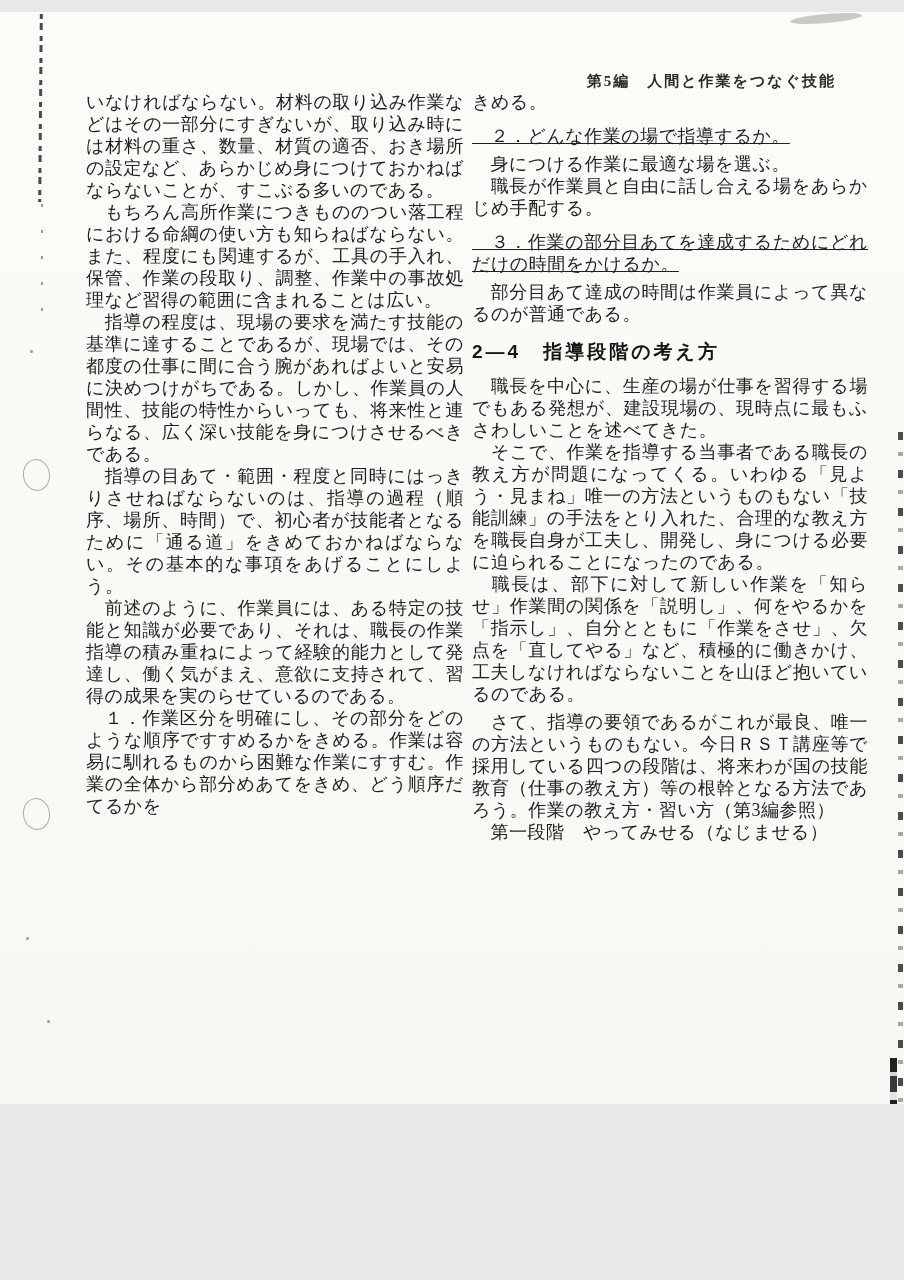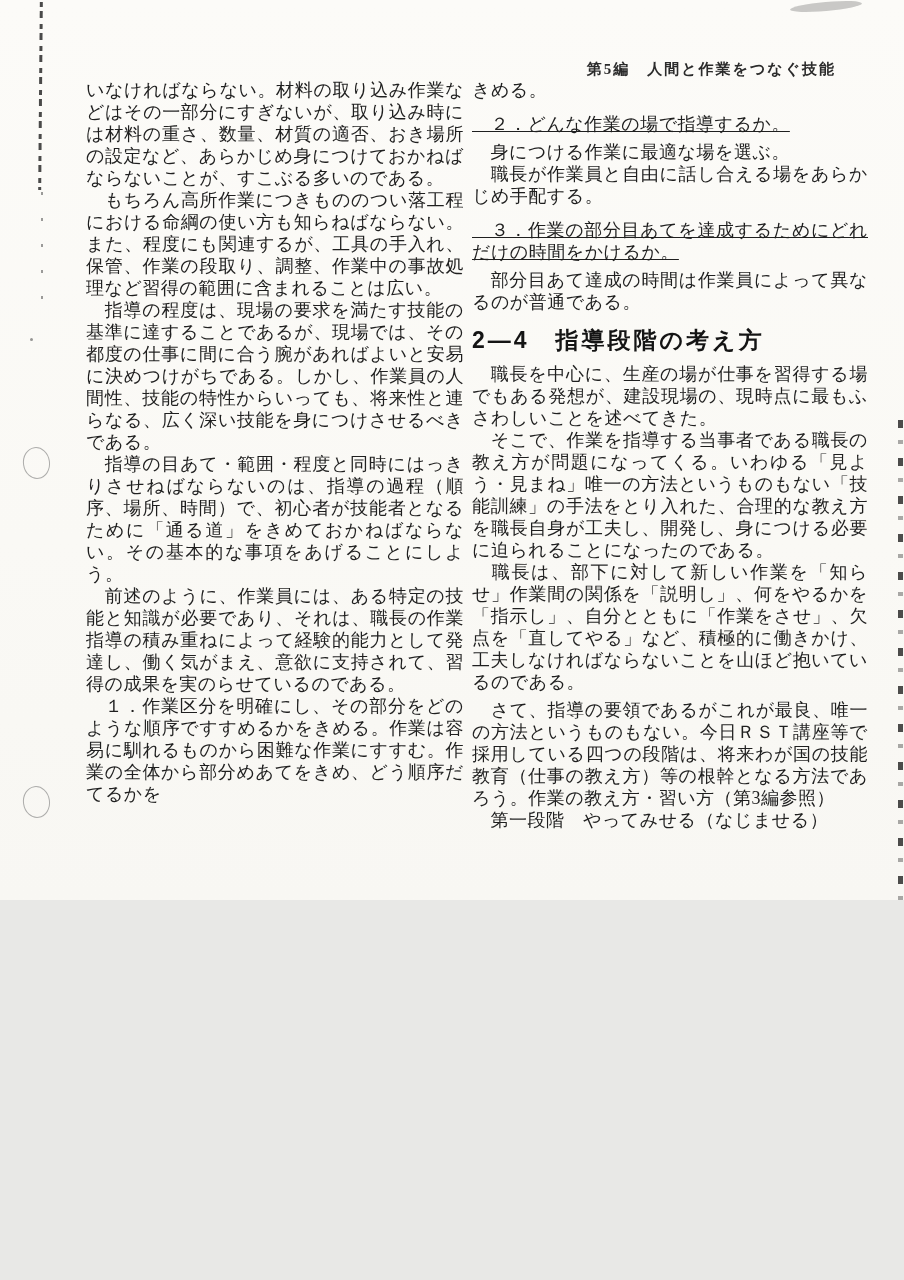--- a/index.html
+++ b/index.html
@@ -1,19 +1,19 @@
 <!DOCTYPE html>
 <html><head>
 <meta charset="utf-8">
 <style>
   html,body{margin:0;padding:0;background:#e8e8e6;}
   .page{
     position:relative;
-    width:904px;height:900px;
-    margin:0 auto;
+    width:904px;height:1092px;
+    margin:12px auto;
     background:linear-gradient(180deg,#fcfbf8 0%,#faf9f5 60%,#f8f7f3 100%);
     overflow:hidden;
     font-family:"Liberation Serif","DejaVu Serif",serif;
     color:#1f1f1f;
   }
   .running-header{
     position:absolute;top:60px;left:0;width:836px;
     text-align:right;
     font-size:15px;font-weight:600;letter-spacing:2px;color:#2b2b2b;
   }
@@ -23,21 +23,21 @@
     text-align:justify;
   }
   .col p{margin:0;}
   .col-left{left:86px;width:378px;}
   .col-right{left:472px;width:396px;}
   .col-right p.gap{margin-top:12px;text-decoration:underline;}
   .col-right p.smallgap{margin-top:6px;}
   .section-heading{
     margin:16px 0 12px 0;
     font-family:"Liberation Sans","DejaVu Sans",sans-serif;
-    font-size:23px;font-weight:700;letter-spacing:3px;color:#141414;
+    font-size:19px;font-weight:700;letter-spacing:3px;color:#141414;
   }
   .page-number{
     position:absolute;top:1192px;left:0;width:904px;
     text-align:center;font-size:15px;letter-spacing:3px;color:#222;
   }
   
   .artifact{position:absolute;pointer-events:none;}
   .left-dashes{
     left:39px;top:2px;width:3px;height:188px;
     background:repeating-linear-gradient(180deg,#2b2b2b 0 5px,transparent 5px 9px,#2b2b2b 9px 16px,transparent 16px 22px);

